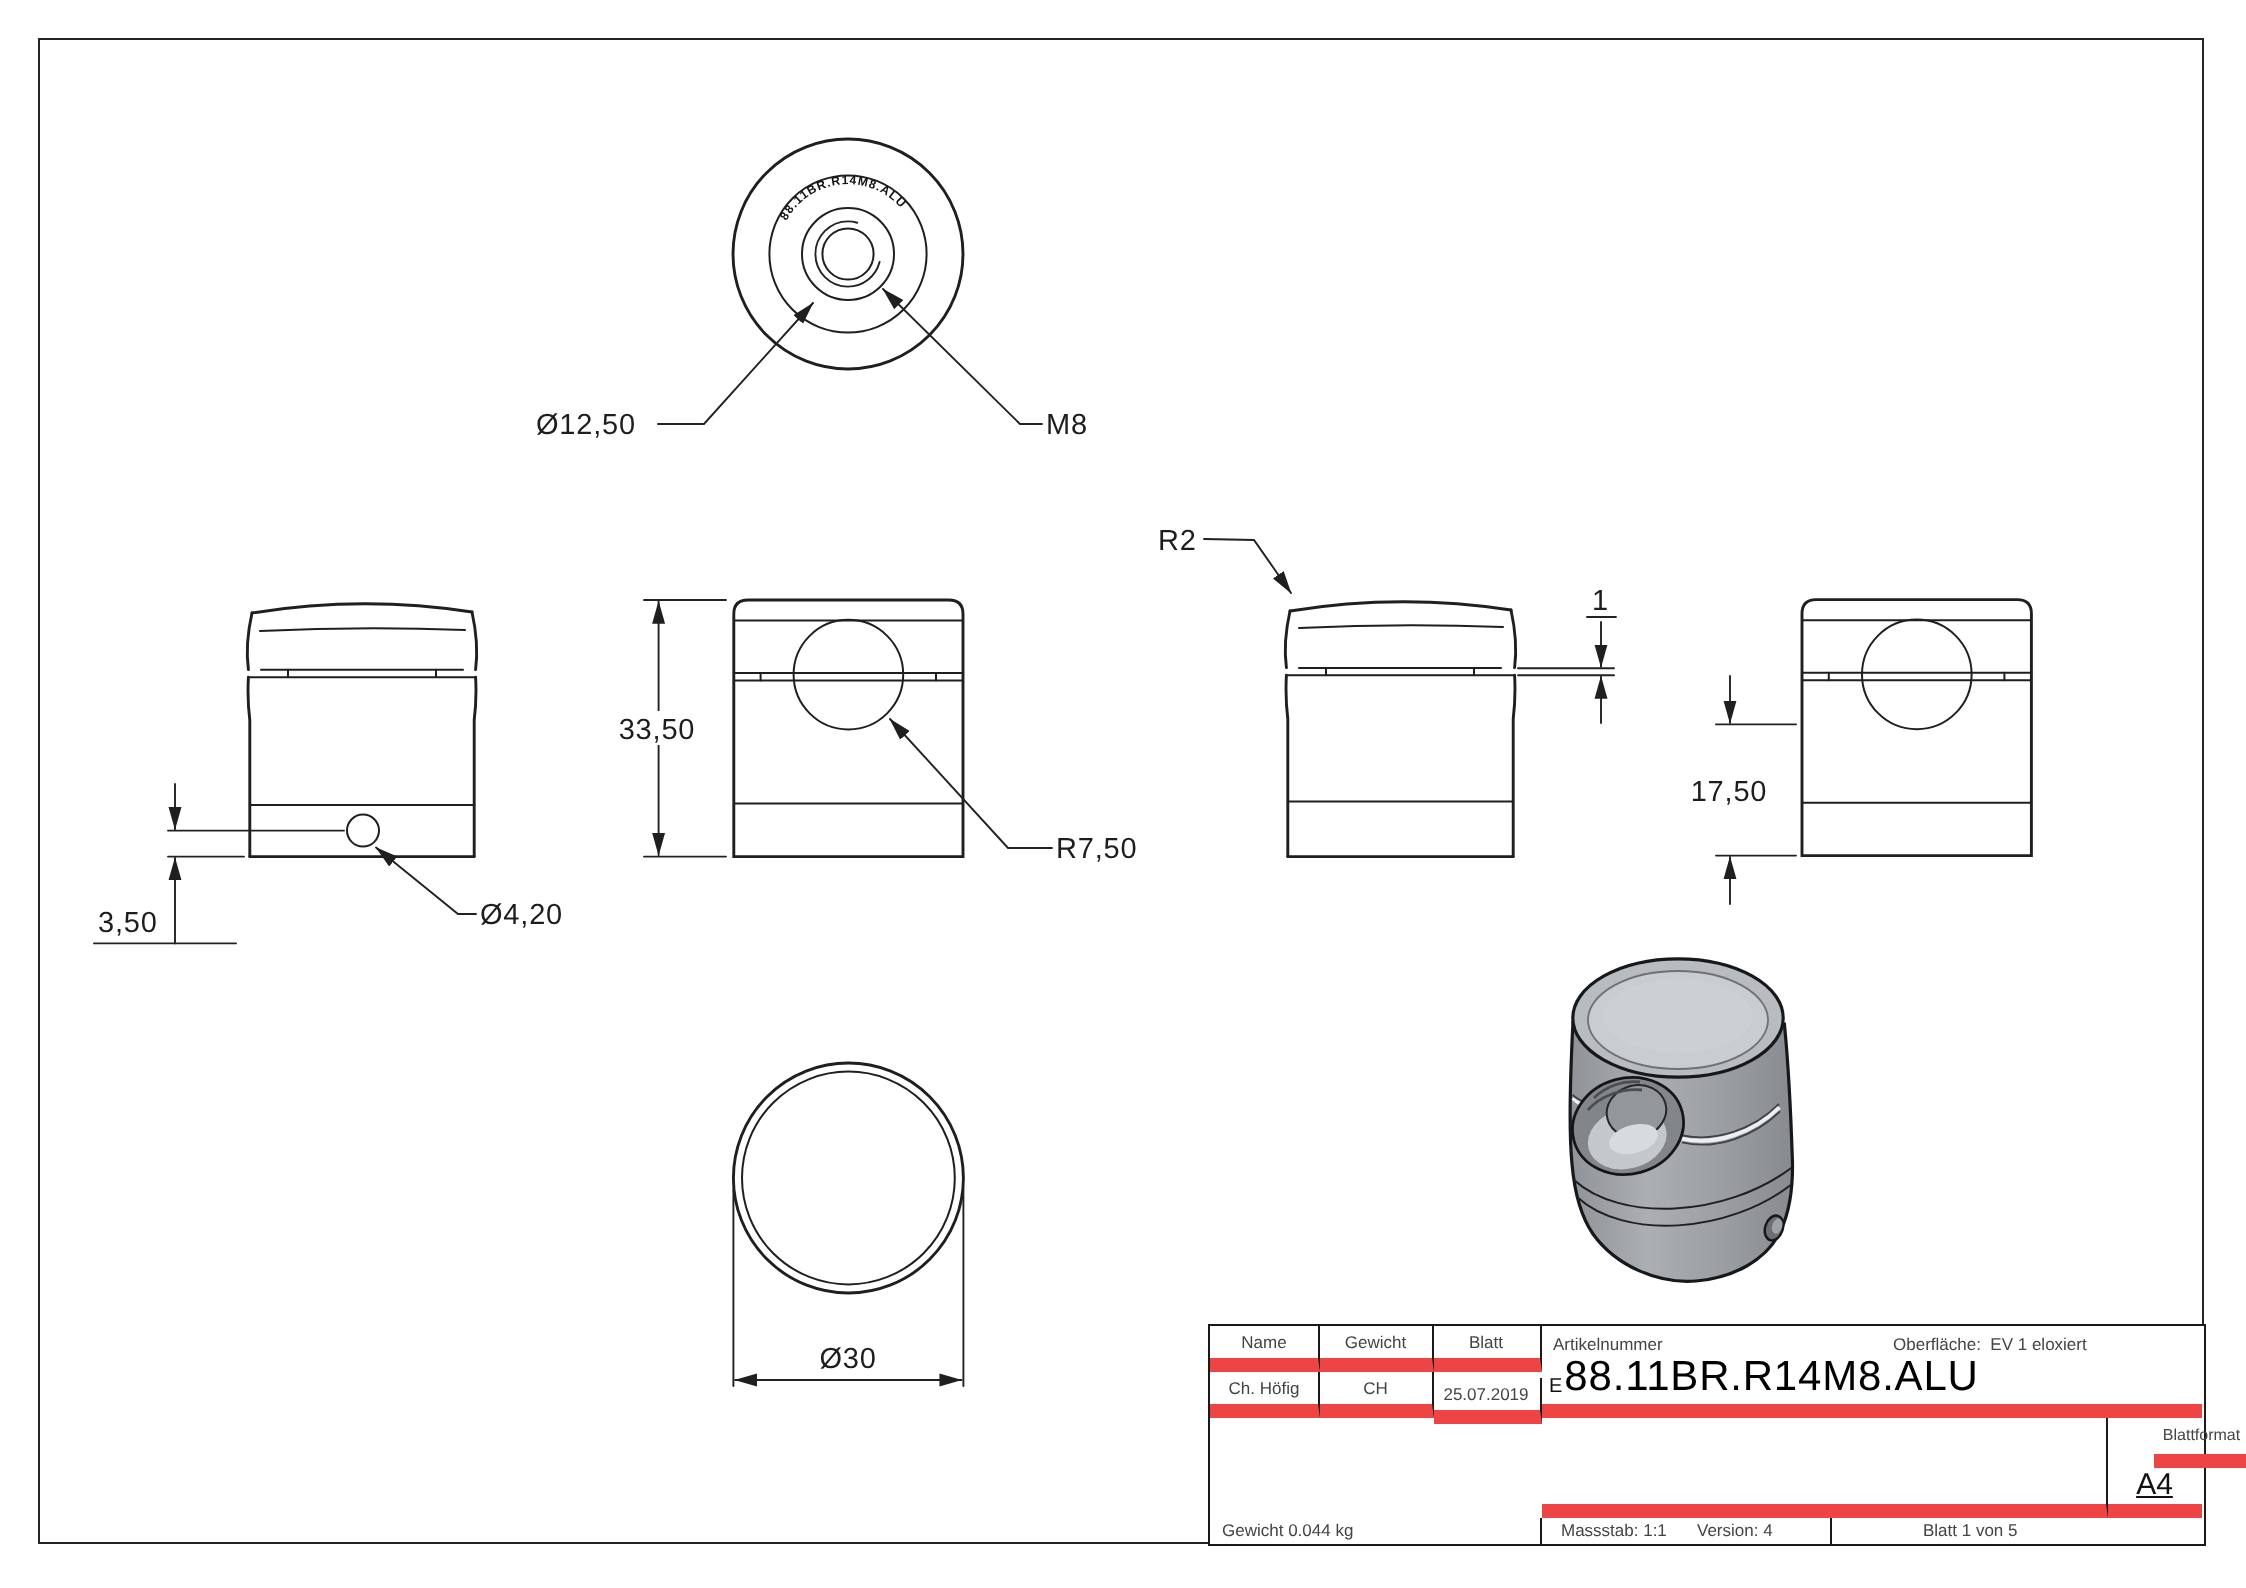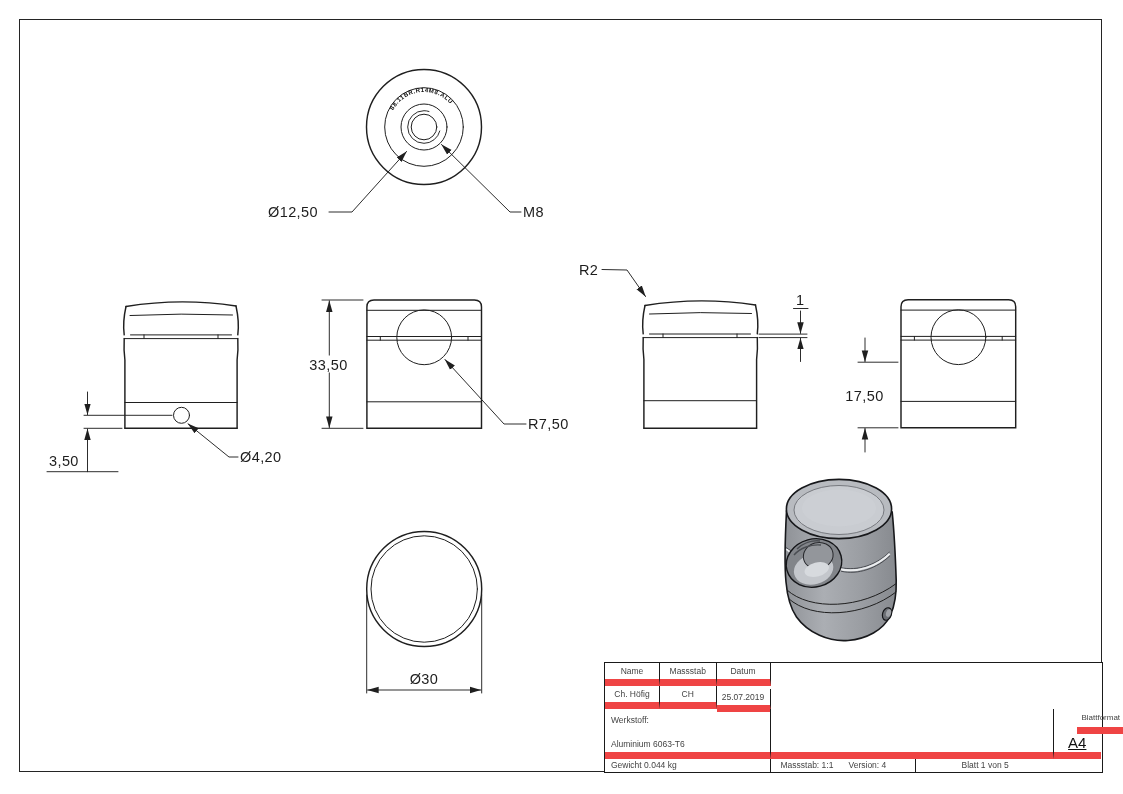--- a/index.html
+++ b/index.html
@@ -178,31 +178,35 @@
 
       <g transform="rotate(18 887 614)">
         <ellipse cx="887" cy="614" rx="4.4" ry="6.4" fill="#6b6e73" stroke="#141518" stroke-width="1.2"></ellipse>
         <ellipse cx="888.2" cy="612.6" rx="2.5" ry="3.9" fill="#9fa2a7"></ellipse>
       </g>
     </g>
   </svg>
 
   <div id="tblock">
     <div class="cell br bb ctr" style="left:0;top:0;width:55px;height:22.5px">Name</div>
-    <div class="cell br bb ctr" style="left:55px;top:0;width:56.5px;height:22.5px">Massstab</div>
-    <div class="cell br bb ctr" style="left:111.5px;top:0;width:54px;height:22.5px">Datum</div>
+    <div class="cell br bb ctr" style="left:55px;top:0;width:56.5px;height:22.5px">Gewicht</div>
+    <div class="cell br bb ctr" style="left:111.5px;top:0;width:54px;height:22.5px">Blatt</div>
     <div class="cell br bb ctr" style="left:0;top:22.5px;width:55px;height:23px">Ch. Höfig</div>
     <div class="cell br bb ctr" style="left:55px;top:22.5px;width:56.5px;height:23px">CH</div>
     <div class="cell br bb ctr" style="left:111.5px;top:26px;width:54px;height:23px">25.07.2019</div>
 
-
-    <div class="cell br bb" style="left:0;top:45.5px;width:165.5px;height:50px">
-      <span style="position:absolute;left:6px;top:6px">Werkstoff:</span>
-      <span style="position:absolute;left:6px;top:30px">Aluminium 6063-T6</span>
-    </div>
+    <div class="cell bb" style="left:165.5px;top:0;width:330.5px;height:45.5px">
+      <span style="position:absolute;left:6px;top:4px">Artikelnummer</span>
+      <span class="surface">Oberfläche:  EV 1 eloxiert</span>
+      <span class="pnrow">
+        <span class="pnprefix">E</span>
+        <span class="pn">88.11BR.R14M8.ALU</span>
+      </span>
+    </div>
+
     <div class="cell br bb" style="left:165.5px;top:45.5px;width:283px;height:50px"></div>
     <div class="cell bb ctr" style="left:472px;top:45.5px;width:47.5px;height:25px;font-size:8px">Blattformat</div>
     <div class="cell bb ctr fmt" style="left:448.5px;top:70.5px;width:47.5px;height:25px">A4</div>
 
     <div class="cell br" style="left:0;top:95.5px;width:165.5px;height:13px">
       <span style="position:absolute;left:6px;top:1px">Gewicht 0.044 kg</span>
     </div>
     <div class="cell br" style="left:165.5px;top:95.5px;width:145px;height:13px">
       <span style="position:absolute;left:10px;top:1px">Massstab: 1:1</span>
       <span class="ver">Version: 4</span>

